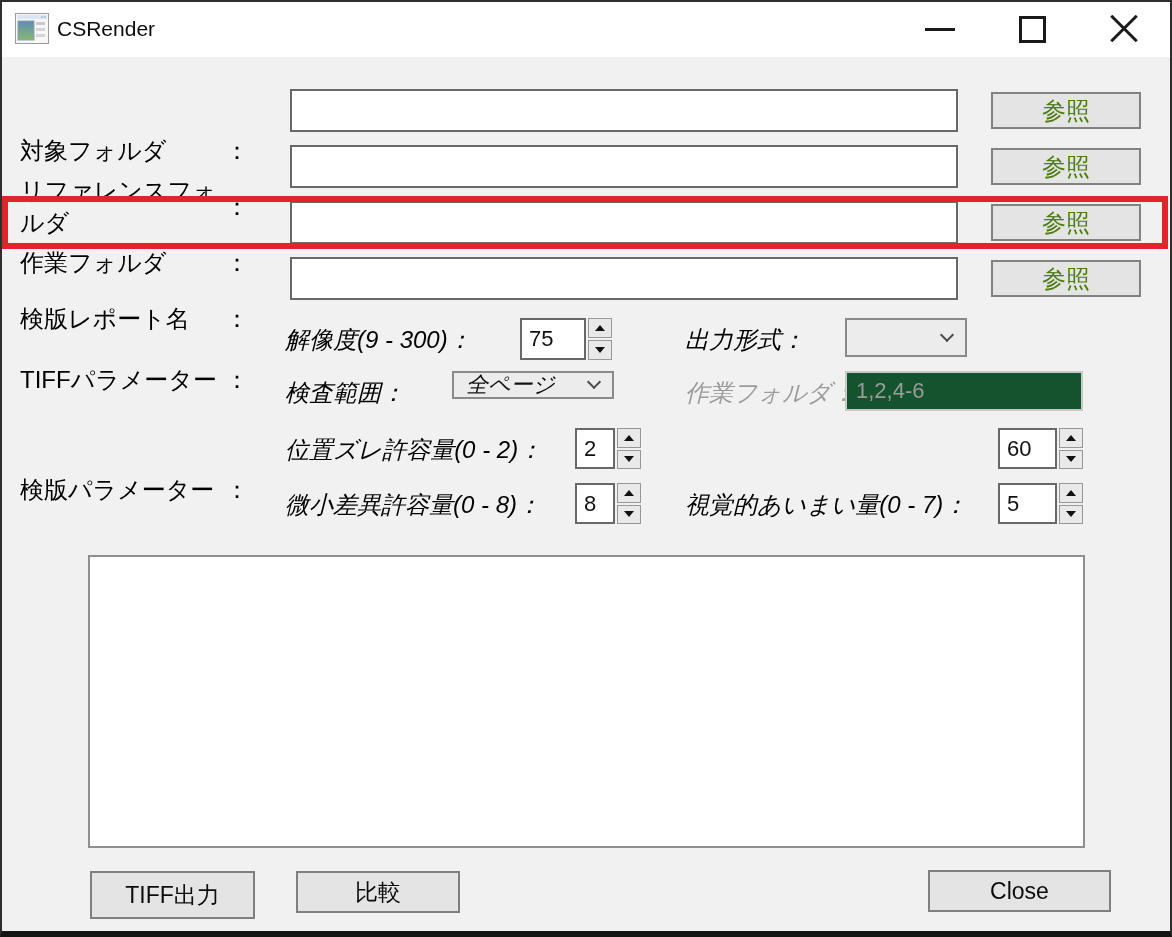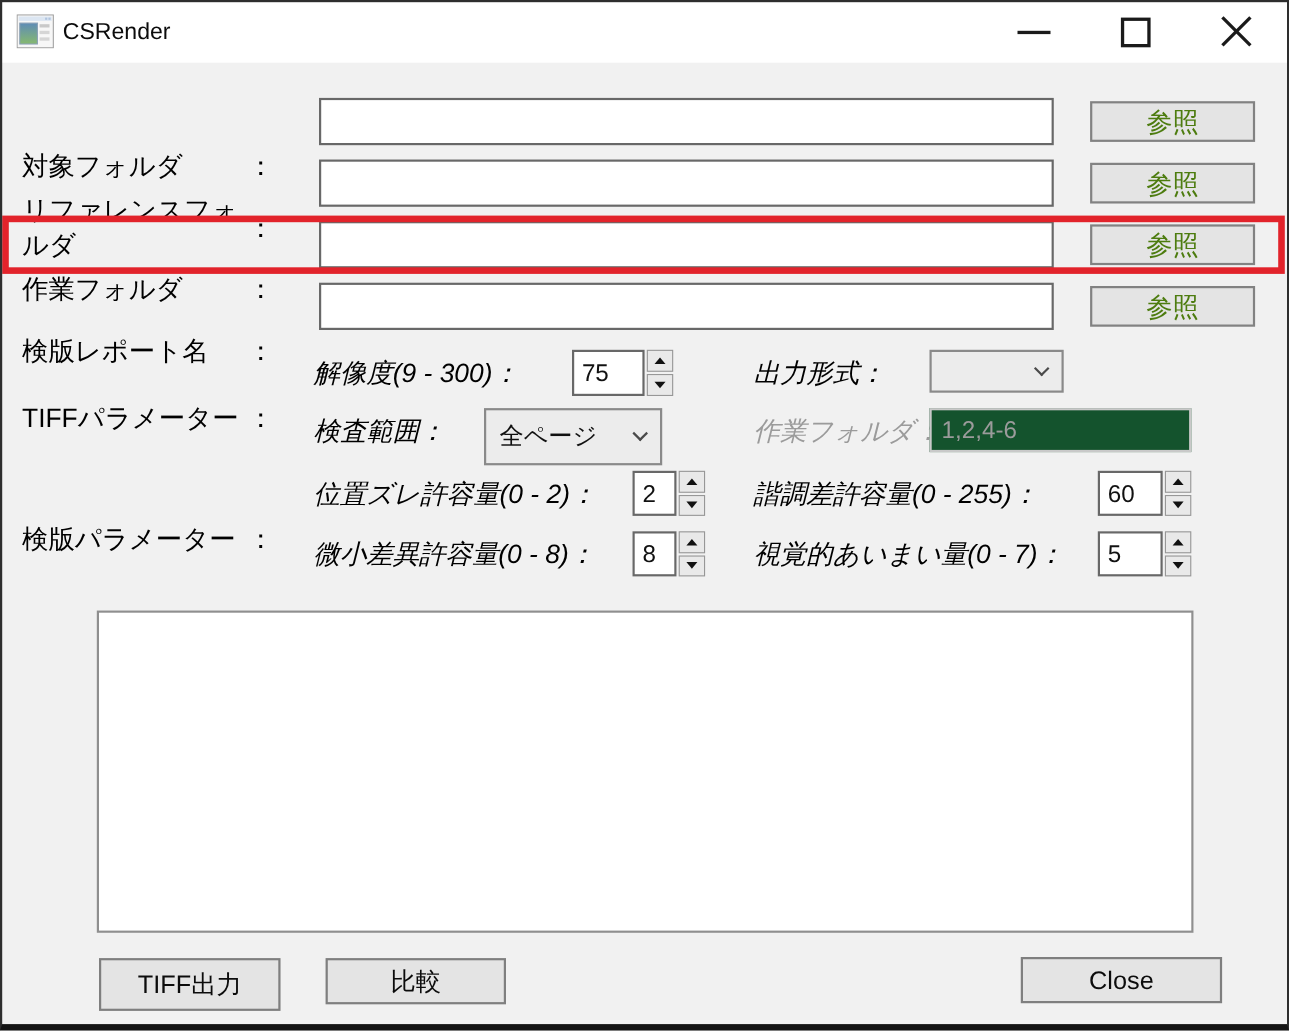--- a/index.html
+++ b/index.html
@@ -136,21 +136,21 @@
     </div>
   </div>
 
   <div class="sub-label" style="left:685px; top:319px;">出力形式：</div>
   <div class="dropdown" style="left:845px; top:318px; width:122px; height:39px;">
     <span></span>
     <span class="chevron"></span>
   </div>
 
   <div class="sub-label" style="left:285px; top:372px;">検査範囲：</div>
-  <div class="dropdown" style="left:440px; top:371px; width:162px; height:52px;">
+  <div class="dropdown" style="left:452px; top:371px; width:162px; height:28px;font-style:italic;">
     <span>全ページ</span>
     <span class="chevron"></span>
   </div>
 
   <div class="sub-label dim" style="left:685px; top:372px;">作業フォルダ：</div>
   <input class="text-input disabled" style="left: 845px; top: 371px; width: 238px; height: 40px;" disabled="" value="1,2,4-6">
 
   <div class="row-label" style="top:429px; height:41px;">
     <span>検版パラメーター</span>
     <span>：</span>
@@ -162,21 +162,20 @@
     <div class="spin-arrows">
       <div class="spin-btn">
           <span class="tri-up"></span>
         </div>
       <div class="spin-btn">
           <span class="tri-dn"></span>
         </div>
     </div>
   </div>
 
-  <div class="sub-label" style="left:685px; top:429px;">諧調差許容量(0 - 255)：</div>
   <div class="spinner" style="left:998px; top:428px; width:85px; height:41px;">
     <input class="spin-input" value="60" style="">
     <div class="spin-arrows">
       <div class="spin-btn">
           <span class="tri-up"></span>
         </div>
       <div class="spin-btn">
           <span class="tri-dn"></span>
         </div>
     </div>

